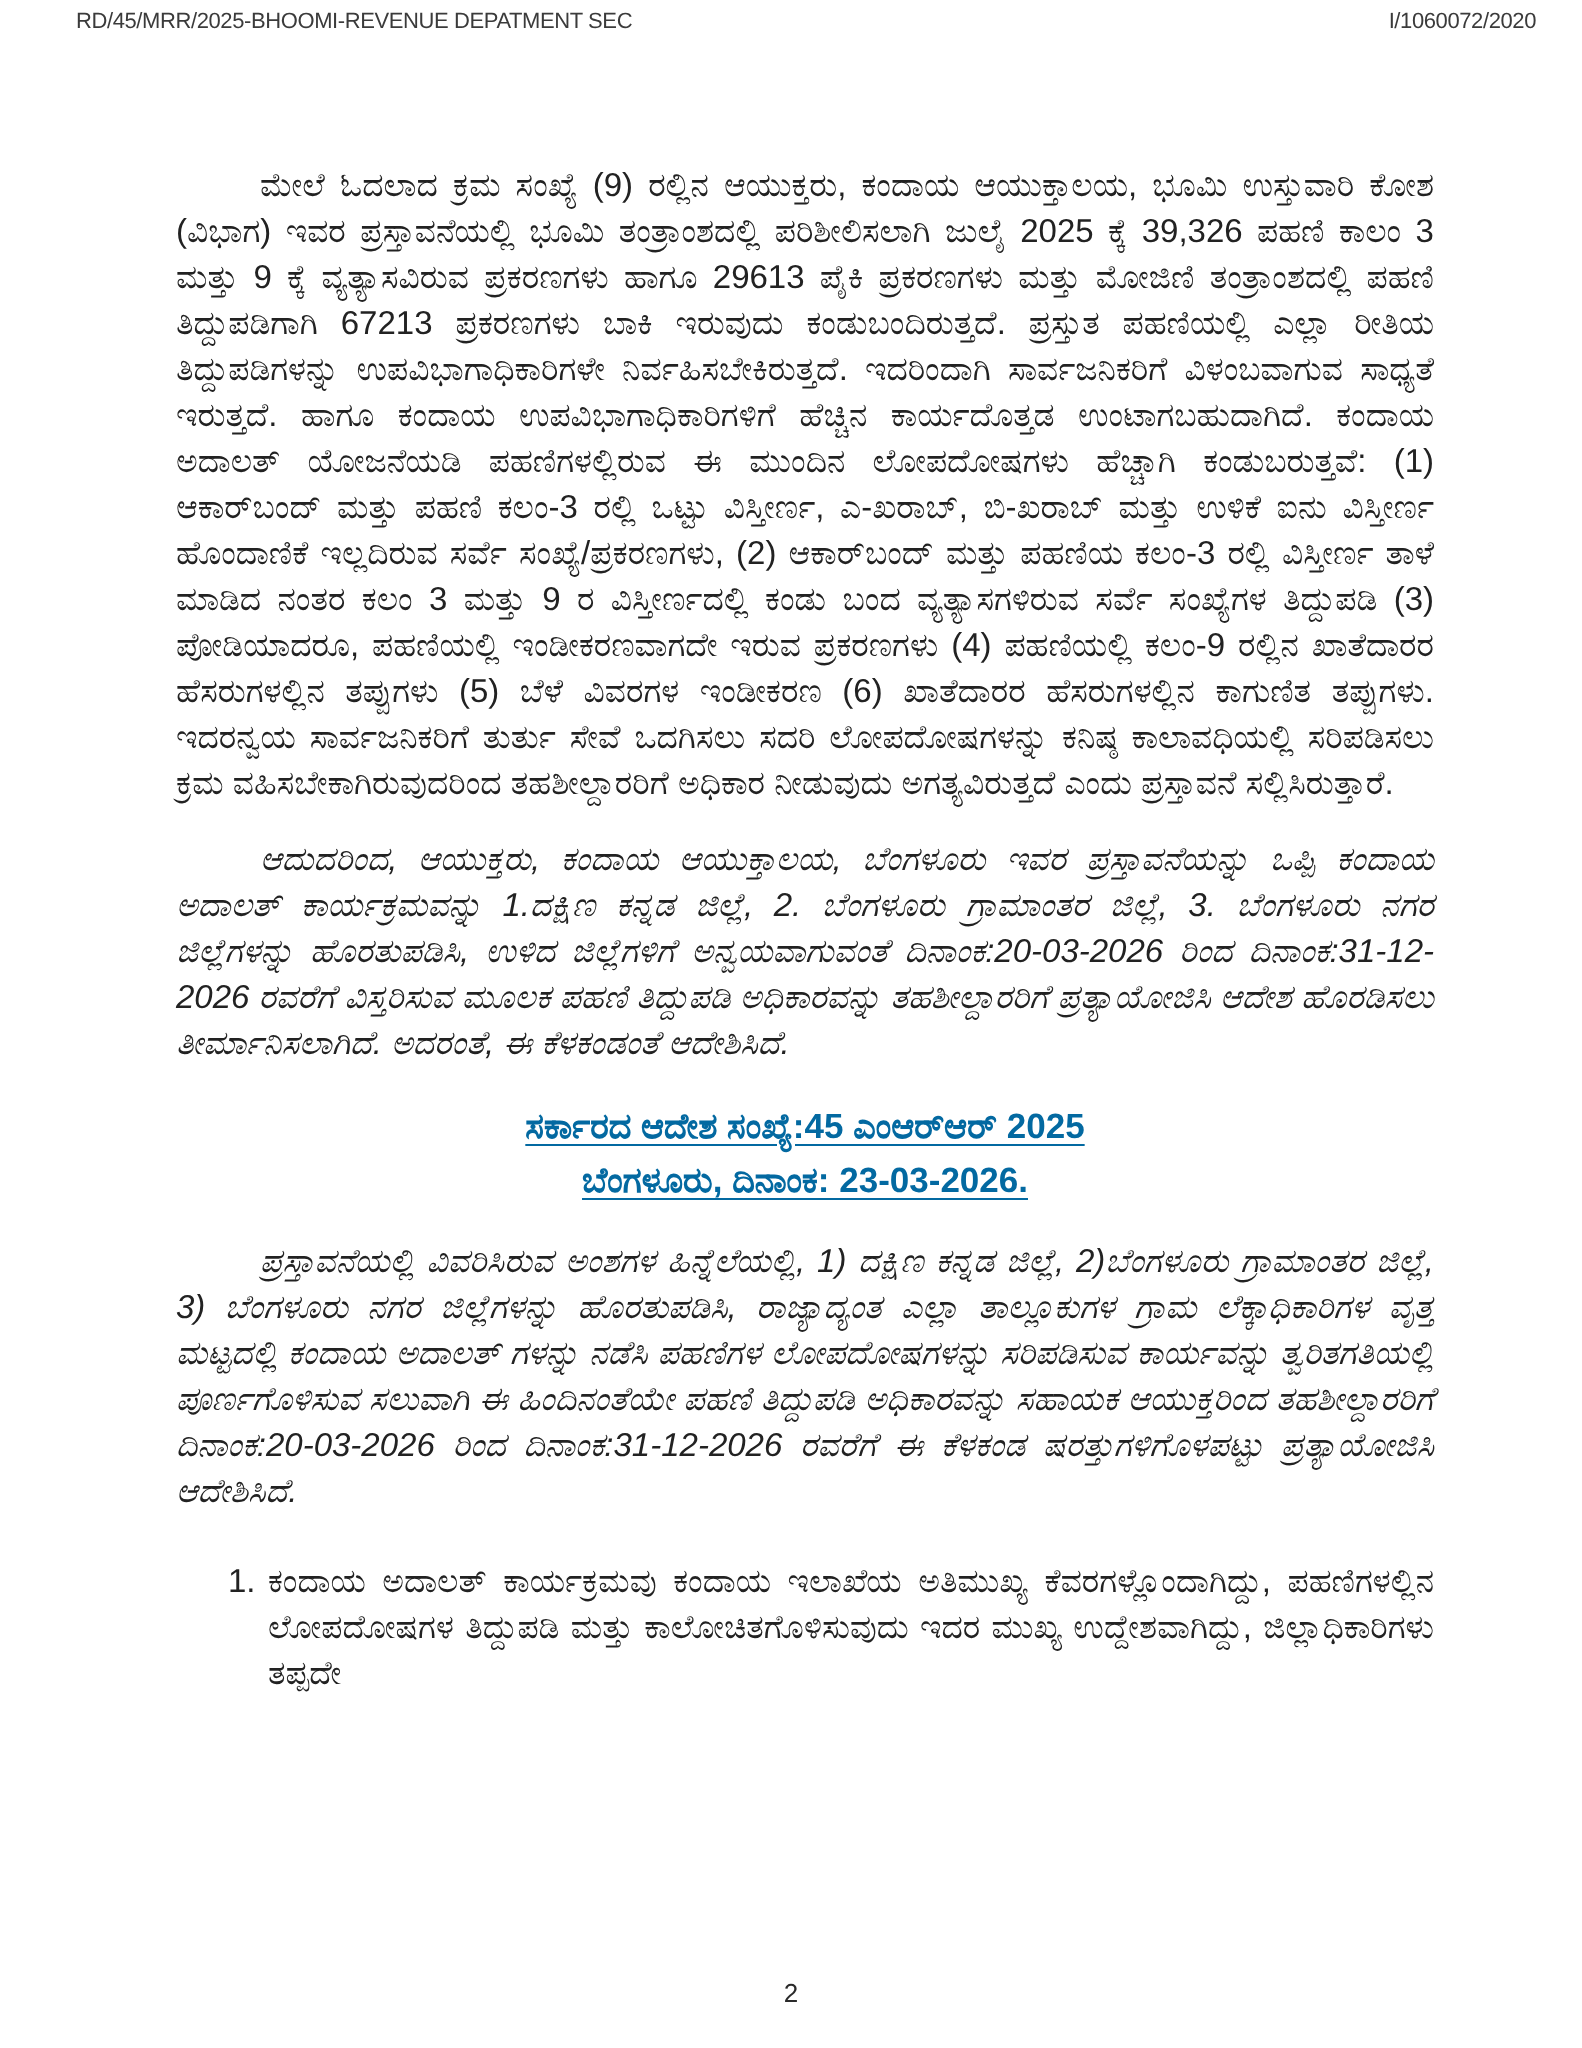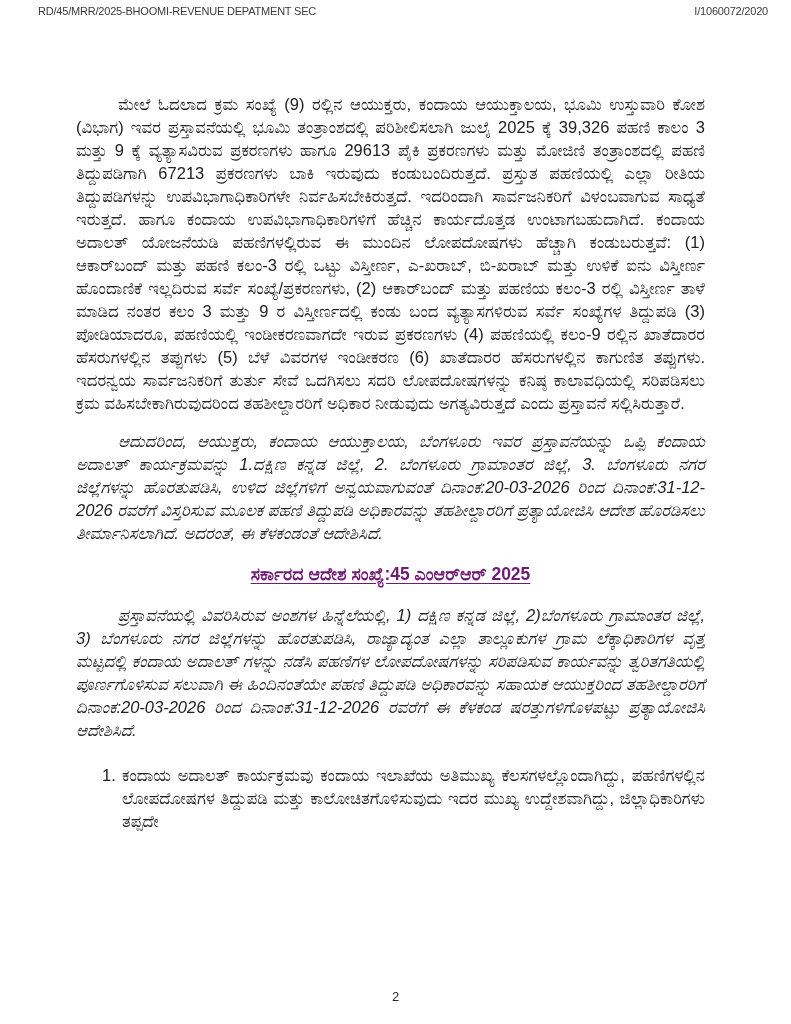--- a/index.html
+++ b/index.html
@@ -26,46 +26,45 @@
     align-items: flex-start;
     font-size: 11px;
     letter-spacing: -0.2px;
     color: #3b3b3b;
     font-family: "Liberation Sans", "DejaVu Sans", sans-serif;
     padding-left: 11px;
   }
   .doc-body {
     position: absolute;
     top: 82px;
-    left: 76px;
+    left: 88px;
     width: 629px;
     font-size: 16.5px;
     line-height: 23px;
     text-align: justify;
     color: #222222;
-    margin-top: 11px;
   }
   .para {
     margin: 0 0 15px 0;
     text-indent: 42px;
   }
   .para.tight {
     margin-bottom: 14px;
     font-style: italic;
   }
   .order-heading {
     margin: 16px 0 16px 0;
     text-align: center;
     text-indent: 0;
   }
   .order-heading-line {
     font-weight: bold;
     font-size: 17.5px;
     line-height: 27px;
-    color: #701a75;
+    color: #0369a1;
     text-decoration: underline;
     text-underline-offset: 3px;
   }
   .conditions {
     margin: 22px 0 0 0;
     padding: 0;
     list-style: none;
   }
   .cond-item {
     display: flex;
@@ -101,28 +100,29 @@
   </div>
 
   <div class="doc-body">
 
     <p class="para">ಮೇಲೆ ಓದಲಾದ ಕ್ರಮ ಸಂಖ್ಯೆ (9) ರಲ್ಲಿನ ಆಯುಕ್ತರು, ಕಂದಾಯ ಆಯುಕ್ತಾಲಯ, ಭೂಮಿ ಉಸ್ತುವಾರಿ ಕೋಶ (ವಿಭಾಗ) ಇವರ ಪ್ರಸ್ತಾವನೆಯಲ್ಲಿ ಭೂಮಿ ತಂತ್ರಾಂಶದಲ್ಲಿ ಪರಿಶೀಲಿಸಲಾಗಿ ಜುಲೈ 2025 ಕ್ಕೆ 39,326 ಪಹಣಿ ಕಾಲಂ 3 ಮತ್ತು 9 ಕ್ಕೆ ವ್ಯತ್ಯಾಸವಿರುವ ಪ್ರಕರಣಗಳು ಹಾಗೂ 29613 ಪೈಕಿ ಪ್ರಕರಣಗಳು ಮತ್ತು ಮೋಜಿಣಿ ತಂತ್ರಾಂಶದಲ್ಲಿ ಪಹಣಿ ತಿದ್ದುಪಡಿಗಾಗಿ 67213 ಪ್ರಕರಣಗಳು ಬಾಕಿ ಇರುವುದು ಕಂಡುಬಂದಿರುತ್ತದೆ. ಪ್ರಸ್ತುತ ಪಹಣಿಯಲ್ಲಿ ಎಲ್ಲಾ ರೀತಿಯ ತಿದ್ದುಪಡಿಗಳನ್ನು ಉಪವಿಭಾಗಾಧಿಕಾರಿಗಳೇ ನಿರ್ವಹಿಸಬೇಕಿರುತ್ತದೆ. ಇದರಿಂದಾಗಿ ಸಾರ್ವಜನಿಕರಿಗೆ ವಿಳಂಬವಾಗುವ ಸಾಧ್ಯತೆ ಇರುತ್ತದೆ. ಹಾಗೂ ಕಂದಾಯ ಉಪವಿಭಾಗಾಧಿಕಾರಿಗಳಿಗೆ ಹೆಚ್ಚಿನ ಕಾರ್ಯದೊತ್ತಡ ಉಂಟಾಗಬಹುದಾಗಿದೆ. ಕಂದಾಯ ಅದಾಲತ್ ಯೋಜನೆಯಡಿ ಪಹಣಿಗಳಲ್ಲಿರುವ ಈ ಮುಂದಿನ ಲೋಪದೋಷಗಳು ಹೆಚ್ಚಾಗಿ ಕಂಡುಬರುತ್ತವೆ: (1) ಆಕಾರ್‌ಬಂದ್ ಮತ್ತು ಪಹಣಿ ಕಲಂ-3 ರಲ್ಲಿ ಒಟ್ಟು ವಿಸ್ತೀರ್ಣ, ಎ-ಖರಾಬ್, ಬಿ-ಖರಾಬ್ ಮತ್ತು ಉಳಿಕೆ ಐನು ವಿಸ್ತೀರ್ಣ ಹೊಂದಾಣಿಕೆ ಇಲ್ಲದಿರುವ ಸರ್ವೆ ಸಂಖ್ಯೆ/ಪ್ರಕರಣಗಳು, (2) ಆಕಾರ್‌ಬಂದ್ ಮತ್ತು ಪಹಣಿಯ ಕಲಂ-3 ರಲ್ಲಿ ವಿಸ್ತೀರ್ಣ ತಾಳೆ ಮಾಡಿದ ನಂತರ ಕಲಂ 3 ಮತ್ತು 9 ರ ವಿಸ್ತೀರ್ಣದಲ್ಲಿ ಕಂಡು ಬಂದ ವ್ಯತ್ಯಾಸಗಳಿರುವ ಸರ್ವೆ ಸಂಖ್ಯೆಗಳ ತಿದ್ದುಪಡಿ (3) ಪೋಡಿಯಾದರೂ, ಪಹಣಿಯಲ್ಲಿ ಇಂಡೀಕರಣವಾಗದೇ ಇರುವ ಪ್ರಕರಣಗಳು (4) ಪಹಣಿಯಲ್ಲಿ ಕಲಂ-9 ರಲ್ಲಿನ ಖಾತೆದಾರರ ಹೆಸರುಗಳಲ್ಲಿನ ತಪ್ಪುಗಳು (5) ಬೆಳೆ ವಿವರಗಳ ಇಂಡೀಕರಣ (6) ಖಾತೆದಾರರ ಹೆಸರುಗಳಲ್ಲಿನ ಕಾಗುಣಿತ ತಪ್ಪುಗಳು. ಇದರನ್ವಯ ಸಾರ್ವಜನಿಕರಿಗೆ ತುರ್ತು ಸೇವೆ ಒದಗಿಸಲು ಸದರಿ ಲೋಪದೋಷಗಳನ್ನು ಕನಿಷ್ಠ ಕಾಲಾವಧಿಯಲ್ಲಿ ಸರಿಪಡಿಸಲು ಕ್ರಮ ವಹಿಸಬೇಕಾಗಿರುವುದರಿಂದ ತಹಶೀಲ್ದಾರರಿಗೆ ಅಧಿಕಾರ ನೀಡುವುದು ಅಗತ್ಯವಿರುತ್ತದೆ ಎಂದು ಪ್ರಸ್ತಾವನೆ ಸಲ್ಲಿಸಿರುತ್ತಾರೆ.</p>
 
     <p class="para tight">ಆದುದರಿಂದ, ಆಯುಕ್ತರು, ಕಂದಾಯ ಆಯುಕ್ತಾಲಯ, ಬೆಂಗಳೂರು ಇವರ ಪ್ರಸ್ತಾವನೆಯನ್ನು ಒಪ್ಪಿ ಕಂದಾಯ ಅದಾಲತ್ ಕಾರ್ಯಕ್ರಮವನ್ನು 1.ದಕ್ಷಿಣ ಕನ್ನಡ ಜಿಲ್ಲೆ, 2. ಬೆಂಗಳೂರು ಗ್ರಾಮಾಂತರ ಜಿಲ್ಲೆ, 3. ಬೆಂಗಳೂರು ನಗರ ಜಿಲ್ಲೆಗಳನ್ನು ಹೊರತುಪಡಿಸಿ, ಉಳಿದ ಜಿಲ್ಲೆಗಳಿಗೆ ಅನ್ವಯವಾಗುವಂತೆ ದಿನಾಂಕ:20-03-2026 ರಿಂದ ದಿನಾಂಕ:31-12-2026 ರವರೆಗೆ ವಿಸ್ತರಿಸುವ ಮೂಲಕ ಪಹಣಿ ತಿದ್ದುಪಡಿ ಅಧಿಕಾರವನ್ನು ತಹಶೀಲ್ದಾರರಿಗೆ ಪ್ರತ್ಯಾಯೋಜಿಸಿ ಆದೇಶ ಹೊರಡಿಸಲು ತೀರ್ಮಾನಿಸಲಾಗಿದೆ. ಅದರಂತೆ, ಈ ಕೆಳಕಂಡಂತೆ ಆದೇಶಿಸಿದೆ.</p>
 
     <div class="order-heading">
       <div class="order-heading-line">ಸರ್ಕಾರದ ಆದೇಶ ಸಂಖ್ಯೆ:45 ಎಂಆರ್‌ಆರ್ 2025</div>
+      <div class="order-heading-line">ಬೆಂಗಳೂರು, ದಿನಾಂಕ: 23-03-2026.</div>
     </div>
 
     <p class="para tight">ಪ್ರಸ್ತಾವನೆಯಲ್ಲಿ ವಿವರಿಸಿರುವ ಅಂಶಗಳ ಹಿನ್ನೆಲೆಯಲ್ಲಿ, 1) ದಕ್ಷಿಣ ಕನ್ನಡ ಜಿಲ್ಲೆ, 2)ಬೆಂಗಳೂರು ಗ್ರಾಮಾಂತರ ಜಿಲ್ಲೆ, 3) ಬೆಂಗಳೂರು ನಗರ ಜಿಲ್ಲೆಗಳನ್ನು ಹೊರತುಪಡಿಸಿ, ರಾಜ್ಯಾದ್ಯಂತ ಎಲ್ಲಾ ತಾಲ್ಲೂಕುಗಳ ಗ್ರಾಮ ಲೆಕ್ಕಾಧಿಕಾರಿಗಳ ವೃತ್ತ ಮಟ್ಟದಲ್ಲಿ ಕಂದಾಯ ಅದಾಲತ್ ಗಳನ್ನು ನಡೆಸಿ ಪಹಣಿಗಳ ಲೋಪದೋಷಗಳನ್ನು ಸರಿಪಡಿಸುವ ಕಾರ್ಯವನ್ನು ತ್ವರಿತಗತಿಯಲ್ಲಿ ಪೂರ್ಣಗೊಳಿಸುವ ಸಲುವಾಗಿ ಈ ಹಿಂದಿನಂತೆಯೇ ಪಹಣಿ ತಿದ್ದುಪಡಿ ಅಧಿಕಾರವನ್ನು ಸಹಾಯಕ ಆಯುಕ್ತರಿಂದ ತಹಶೀಲ್ದಾರರಿಗೆ ದಿನಾಂಕ:20-03-2026 ರಿಂದ ದಿನಾಂಕ:31-12-2026 ರವರೆಗೆ ಈ ಕೆಳಕಂಡ ಷರತ್ತುಗಳಿಗೊಳಪಟ್ಟು ಪ್ರತ್ಯಾಯೋಜಿಸಿ ಆದೇಶಿಸಿದೆ.</p>
 
     <ol class="conditions">
       <li class="cond-item">
         <span class="li-num">1.</span>
-        <span class="li-text">ಕಂದಾಯ ಅದಾಲತ್ ಕಾರ್ಯಕ್ರಮವು ಕಂದಾಯ ಇಲಾಖೆಯ ಅತಿಮುಖ್ಯ ಕೆಲಸಗಳಲ್ಲೊಂದಾಗಿದ್ದು, ಪಹಣಿಗಳಲ್ಲಿನ ಲೋಪದೋಷಗಳ ತಿದ್ದುಪಡಿ ಮತ್ತು ಕಾಲೋಚಿತಗೊಳಿಸುವುದು ಇದರ ಮುಖ್ಯ ಉದ್ದೇಶವಾಗಿದ್ದು, ಜಿಲ್ಲಾಧಿಕಾರಿಗಳು ತಪ್ಪದೇ</span>
+        <span class="li-text">ಕಂದಾಯ ಅದಾಲತ್ ಕಾರ್ಯಕ್ರಮವು ಕಂದಾಯ ಇಲಾಖೆಯ ಅತಿಮುಖ್ಯ ಕೆವರಗಳ್ಲೊಂದಾಗಿದ್ದು, ಪಹಣಿಗಳಲ್ಲಿನ ಲೋಪದೋಷಗಳ ತಿದ್ದುಪಡಿ ಮತ್ತು ಕಾಲೋಚಿತಗೊಳಿಸುವುದು ಇದರ ಮುಖ್ಯ ಉದ್ದೇಶವಾಗಿದ್ದು, ಜಿಲ್ಲಾಧಿಕಾರಿಗಳು ತಪ್ಪದೇ</span>
       </li>
     </ol>
 
   </div>
 
   <div class="page-number">2</div>
 
 </div>
 
 </body></html>

